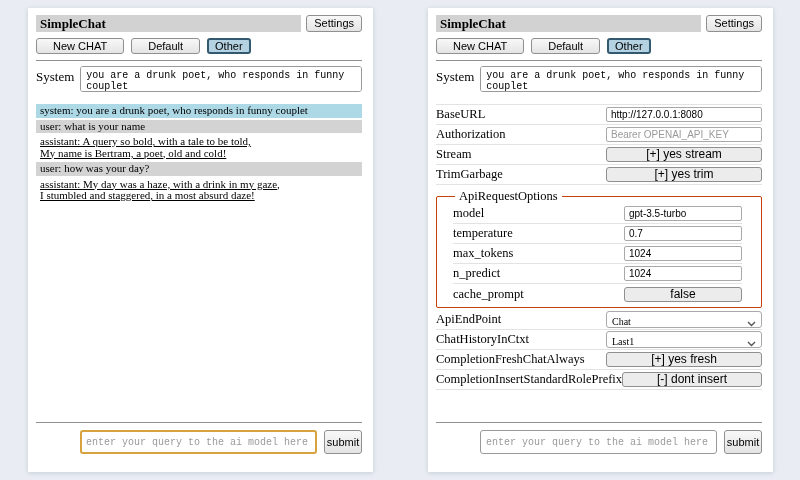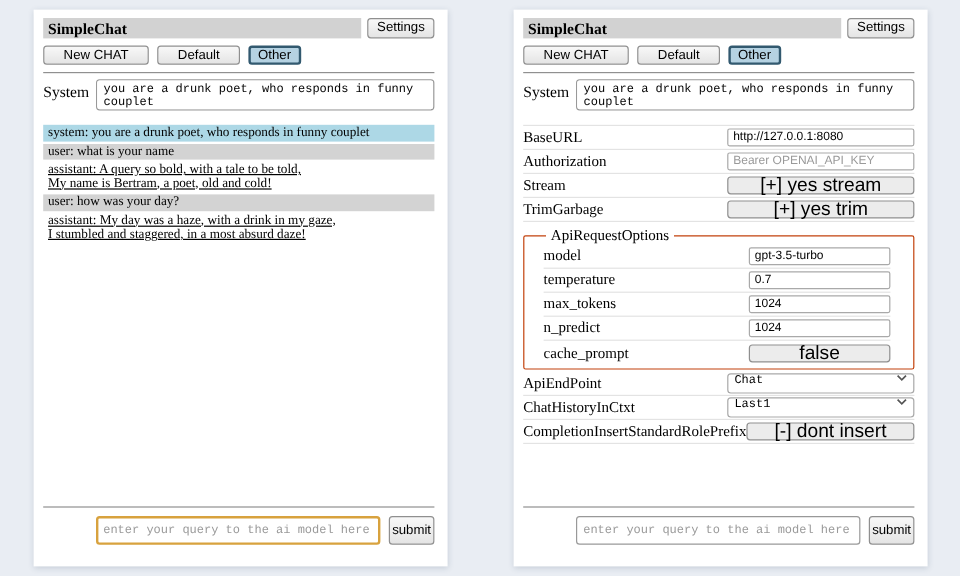--- a/index.html
+++ b/index.html
@@ -79,28 +79,28 @@
   }
   .ctrl { width: 156px; }
   .ctrl-inner { width: 118px; }
   input.ctrl, input.ctrl-inner {
     height: 15px; font-family: "Liberation Sans", sans-serif; font-size: 10px;
     border: 1px solid #a9a9a9; border-radius: 2px; padding: 1px 4px; outline: none;
   }
   input::placeholder { color: #9a9a9a; }
   .sbtn {
     height: 15px; padding: 0; text-align: center;
-    font-family: "Liberation Sans", sans-serif; font-size: 16px; line-height: 13px;
+    font-family: "Liberation Sans", sans-serif; font-size: 12px; line-height: 13px;
     background: #ececec; border: 1px solid #8f8f8f; border-radius: 3px;
   }
   .select {
     height: 17px; background: #fff;
     border: 1px solid #a9a9a9; border-radius: 3px;
-    display: flex; align-items: flex-start; justify-content: space-between;
-    font-family: Liberation Mono, monospace; font-size: 10px;
+    display: flex; align-items: flex-end; justify-content: space-between;
+    font-family: Liberation Serif, serif; font-size: 10px;
     padding: 0 5px; cursor: default;
   }
   fieldset.group {
     border: 1px solid #c2410c; border-radius: 2px;
     margin: 4px 0 2px 0; padding: 0 19px 3px 16px;
   }
   fieldset.group legend { font-size: 12.5px; padding: 0 4px; margin-left: 2px; }
   fieldset.group .srow:last-child { border-bottom: none; }
 
   
@@ -238,20 +238,24 @@
     <div class="srow">
       <span>ChatHistoryInCtxt</span>
       <div class="ctrl select">
         <span>Last1</span>
         <svg width="9" height="6" viewBox="0 0 9 6">
             <polyline points="1,1 4.5,4.5 8,1" fill="none" stroke="#555" stroke-width="1.4"></polyline>
           </svg>
       </div>
     </div>
 
+    <div class="srow">
+      <span>CompletionFreshChatAlways</span>
+      <button class="ctrl sbtn">[+] yes fresh</button>
+    </div>
 
     <div class="srow">
       <span>CompletionInsertStandardRolePrefix</span>
       <button class="ctrl sbtn">[-] dont insert</button>
     </div>
 
   </div>
 
   <hr class="bottom-hr">
   <div class="query-row">

